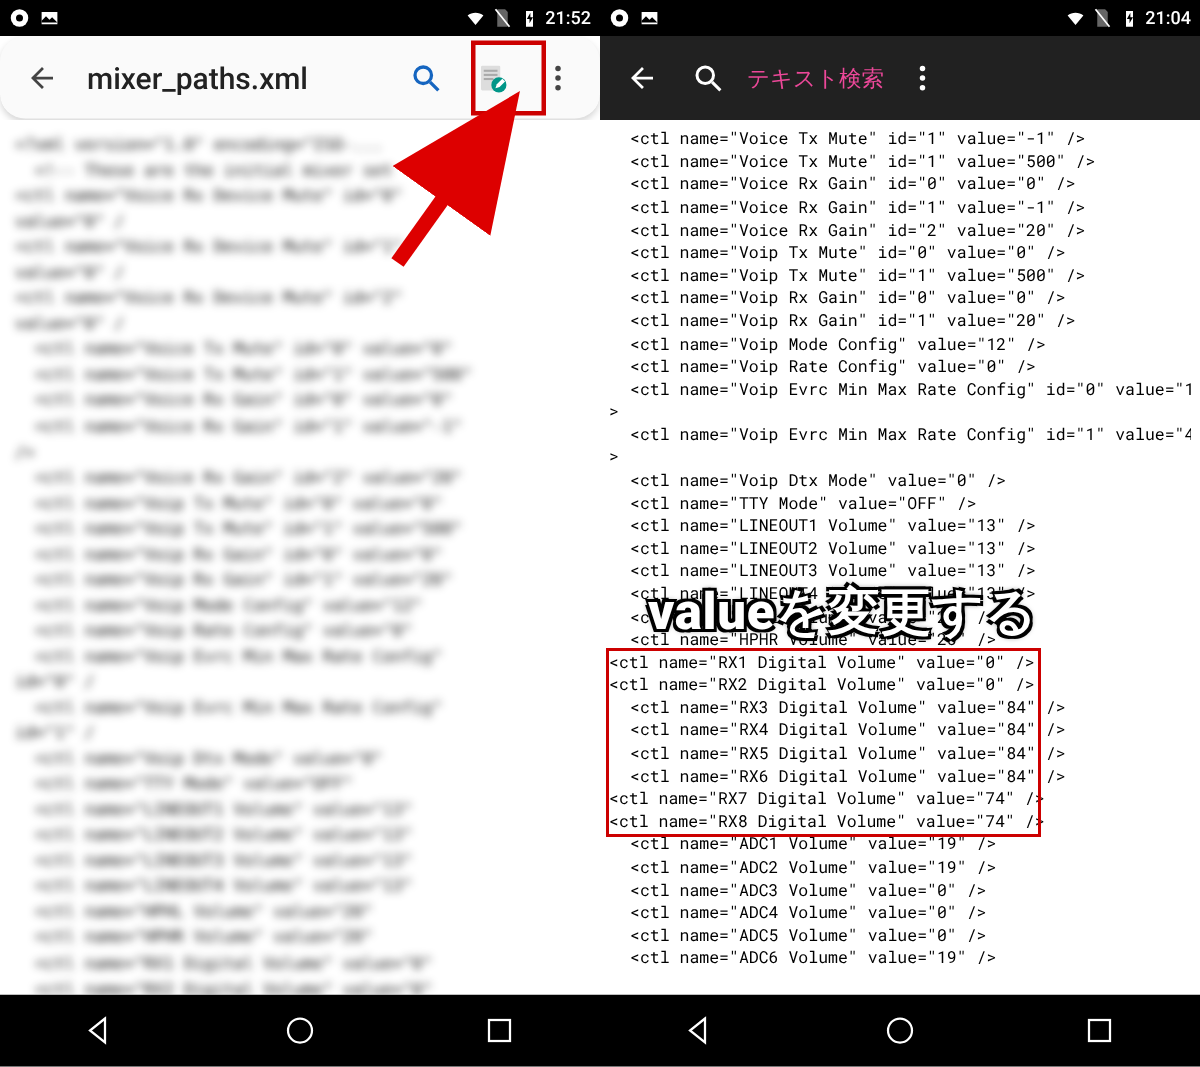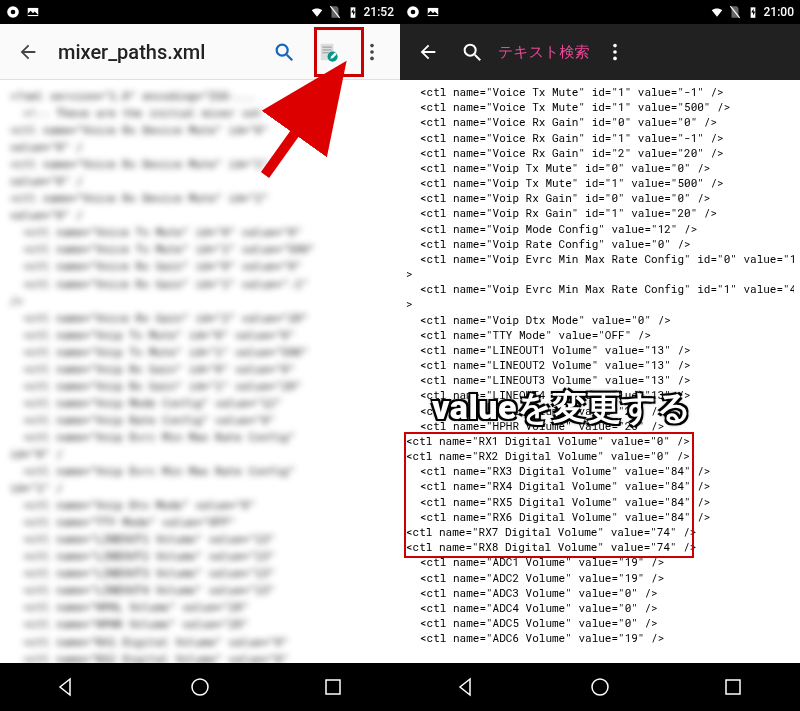--- a/index.html
+++ b/index.html
@@ -17,21 +17,21 @@
   }
   .sb-left { display: flex; gap: 6px; align-items: center; }
   .sb-right { margin-left: auto; display: flex; gap: 4px; align-items: center; justify-content: space-between; }
   .sb-ico { width: 14px; height: 14px; display: inline-flex; align-items: center; justify-content: center; }
   .sb-ico svg { width: 14px; height: 14px; fill: #fff; }
 
   
   .appbar {
     height: 56px; display: flex; align-items: center; padding: 0 6px;
   }
-  .appbar.light { background: #fafafa; color: #222; border-bottom: 1px solid #e0e0e0; box-shadow: 0 2px 4px rgba(0,0,0,0.15); }
+  .appbar.light { background: #fafafa; color: #222; border-bottom: 1px solid #e0e0e0; box-shadow: 0 2px 4px rgba(0,0,0,0.15); border-radius: 17px; }
   .appbar.dark  { background: #212121; color: #fff; }
   .ab-btn {
     width: 44px; height: 44px; display: flex; align-items: center; justify-content: center;
     border-radius: 50%;
   }
   .ab-btn svg { width: 22px; height: 22px; }
   .ab-title {
     flex: 1; font-size: 20px; font-weight: 500; white-space: nowrap;
     overflow: hidden; text-overflow: ellipsis; padding-left: 8px;
   }
@@ -242,21 +242,21 @@
             <path d="M6 2h9l3 3v17H6z" fill="#666"></path>
             <path d="M4 2l16 20" stroke="#fff" stroke-width="2"></path>
           </svg>
         </span>
       <span class="sb-ico">
           <svg viewBox="0 0 24 24">
             <path d="M8 4h8v18H8z" fill="#fff"></path>
             <path d="M13 6l-4 7h3v5l4-7h-3z" fill="#000"></path>
           </svg>
         </span>
-      <span>21:00</span>
+      <span>21:04</span>
     </div>
   </div>
 
   <div class="appbar dark">
     <div class="ab-btn">
       <svg viewBox="0 0 24 24">
           <path d="M20 11H7.8l5.6-5.6L12 4l-8 8 8 8 1.4-1.4L7.8 13H20z" fill="#fff"></path>
         </svg>
     </div>
     <div class="ab-btn">

